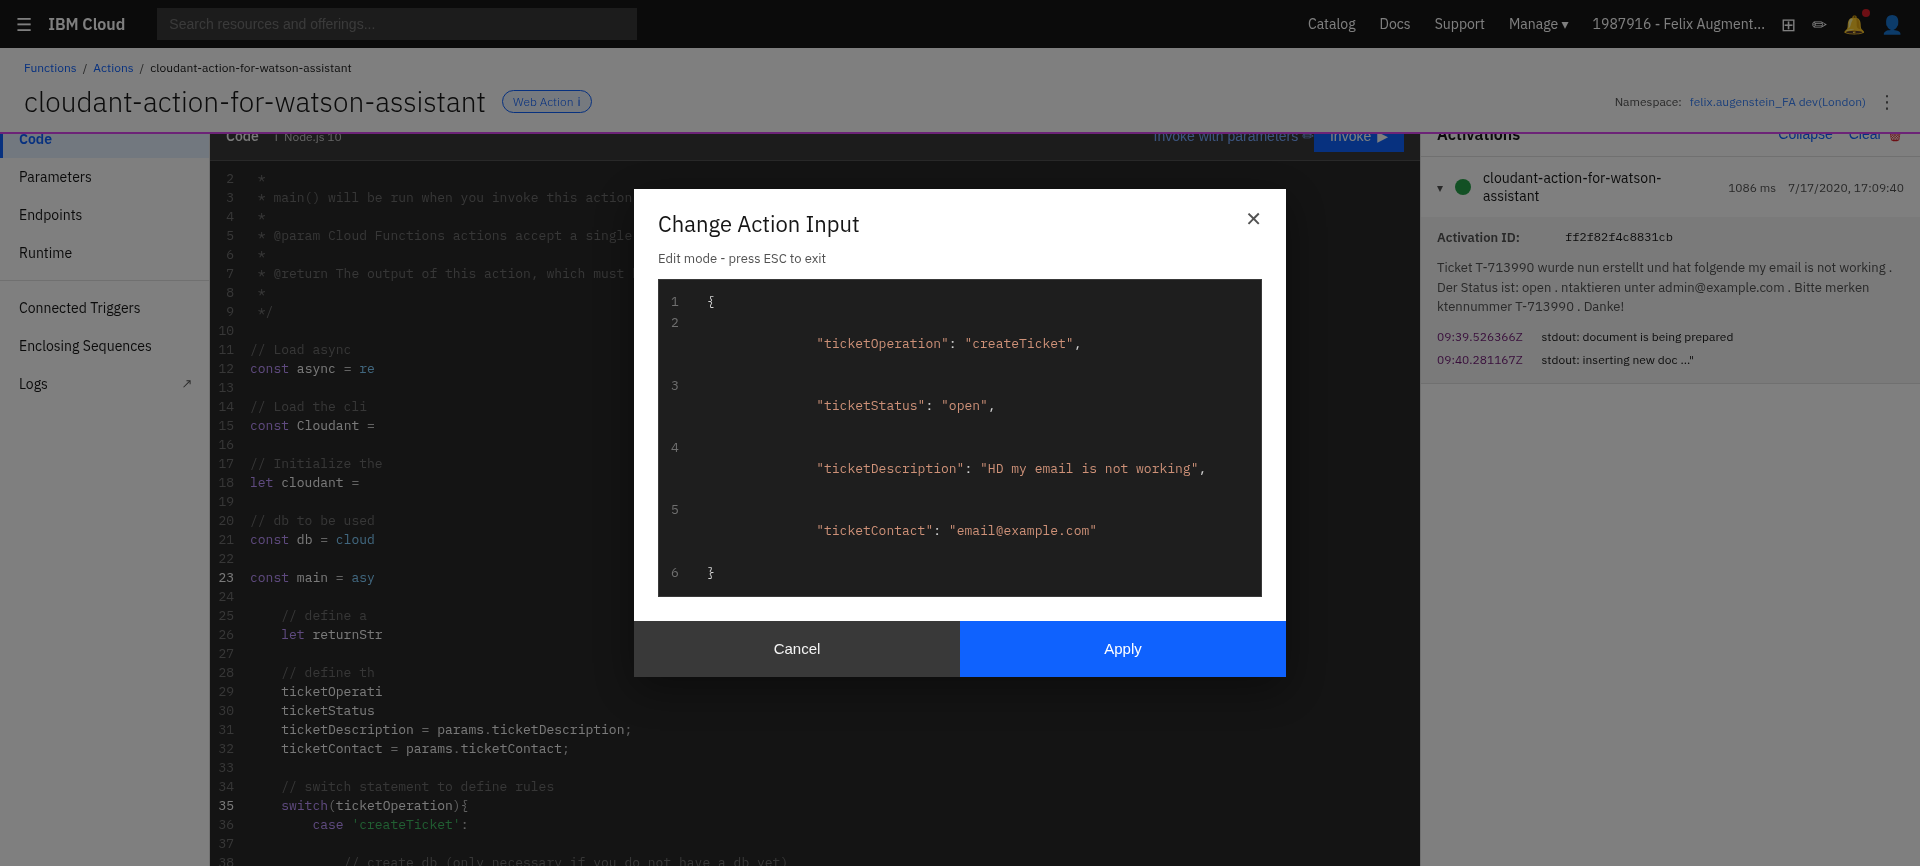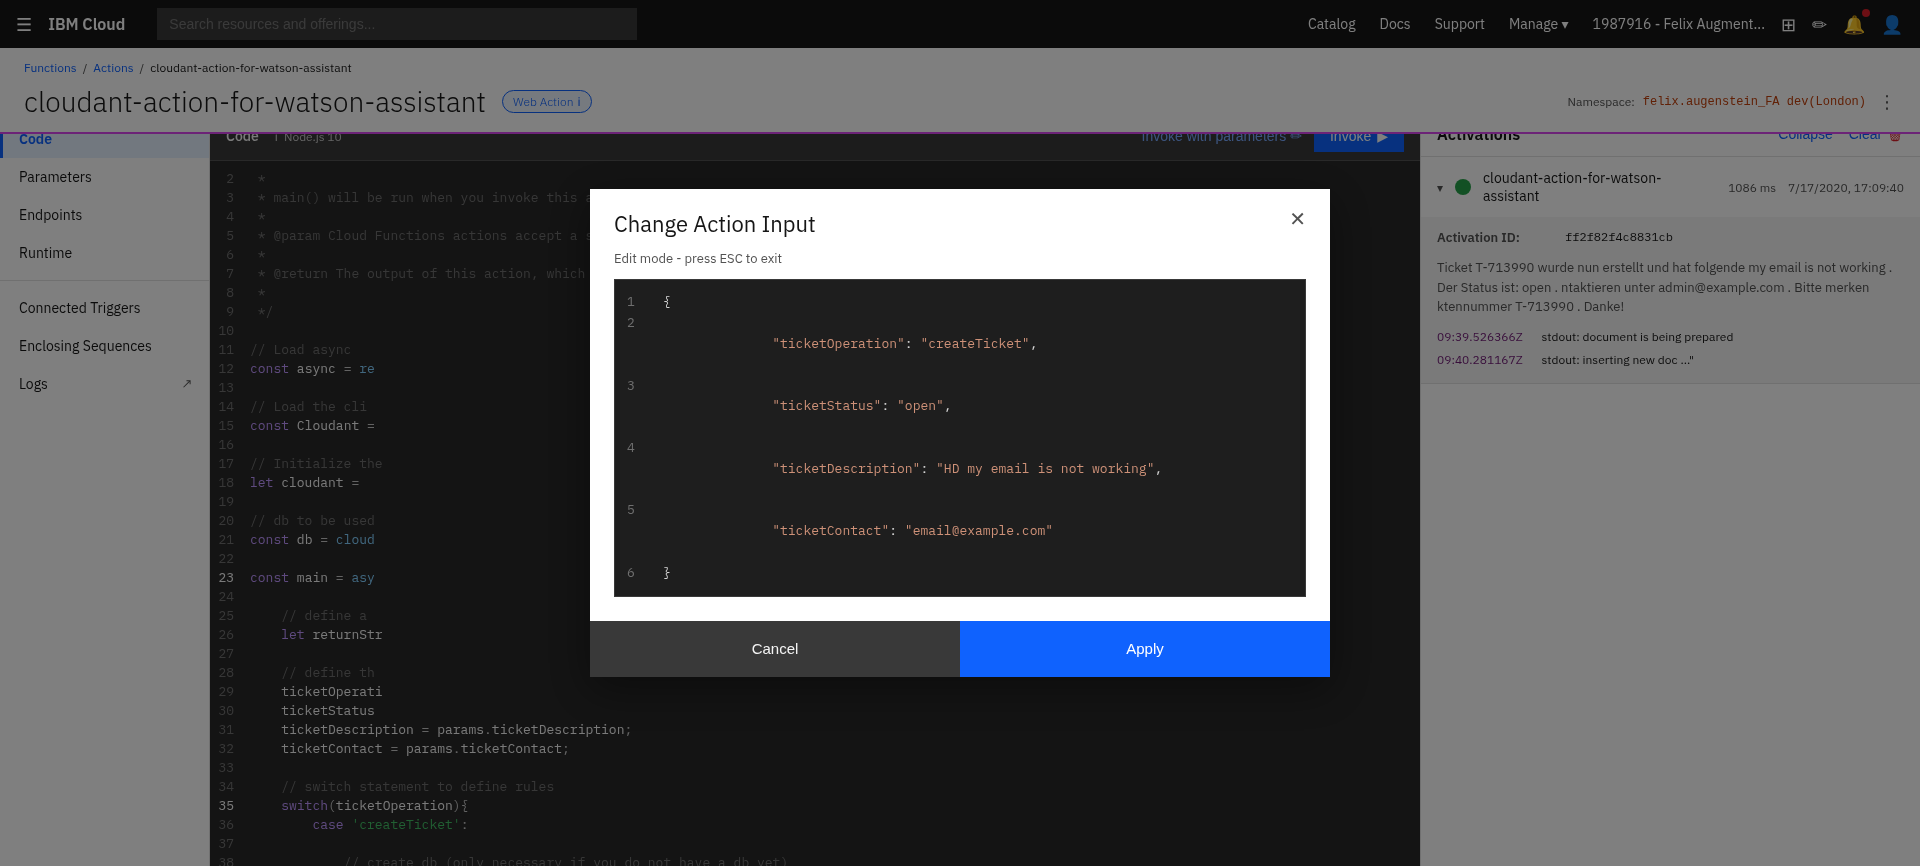--- a/index.html
+++ b/index.html
@@ -95,21 +95,21 @@
       padding: 2px 10px;
       cursor: pointer;
     }
     .namespace-info {
       font-size: 12px;
       color: #525252;
       display: flex;
       align-items: center;
       gap: 8px;
     }
-    .namespace-info span.ns-value { color: #c2410c; font-family: Liberation Mono, monospace; }
+    .namespace-info span.ns-value { color: #3b82f6; }
     .three-dots { cursor: pointer; font-size: 18px; color: #525252; }
 
     
     .main-layout {
       display: flex;
       margin-top: 112px;
       height: calc(100vh - 112px);
     }
 
     
@@ -172,21 +172,21 @@
       display: flex;
       align-items: center;
       gap: 6px;
       color: #c6c6c6;
       font-size: 12px;
     }
     .code-toolbar-right {
       margin-left: auto;
       display: flex;
       align-items: center;
-      gap: 12px;
+      gap: 0;
     }
     .invoke-params-btn {
       background: transparent;
       border: none;
       color: #78a9ff;
       font-size: 14px;
       cursor: pointer;
       display: flex;
       align-items: center;
       gap: 4px;
@@ -291,21 +291,21 @@
       position: fixed;
       top: 0; left: 0; right: 0; bottom: 0;
       background: rgba(0,0,0,0.5);
       z-index: 2000;
       display: flex;
       align-items: center;
       justify-content: center;
     }
     .modal {
       background: #fff;
-      width: 740px;
+      width: 652px;
       max-width: 95vw;
       display: flex;
       flex-direction: column;
       box-shadow: 0 12px 40px rgba(0,0,0,0.4);
     }
     .modal-header {
       padding: 20px 24px 12px 24px;
       display: flex;
       align-items: flex-start;
       justify-content: space-between;

